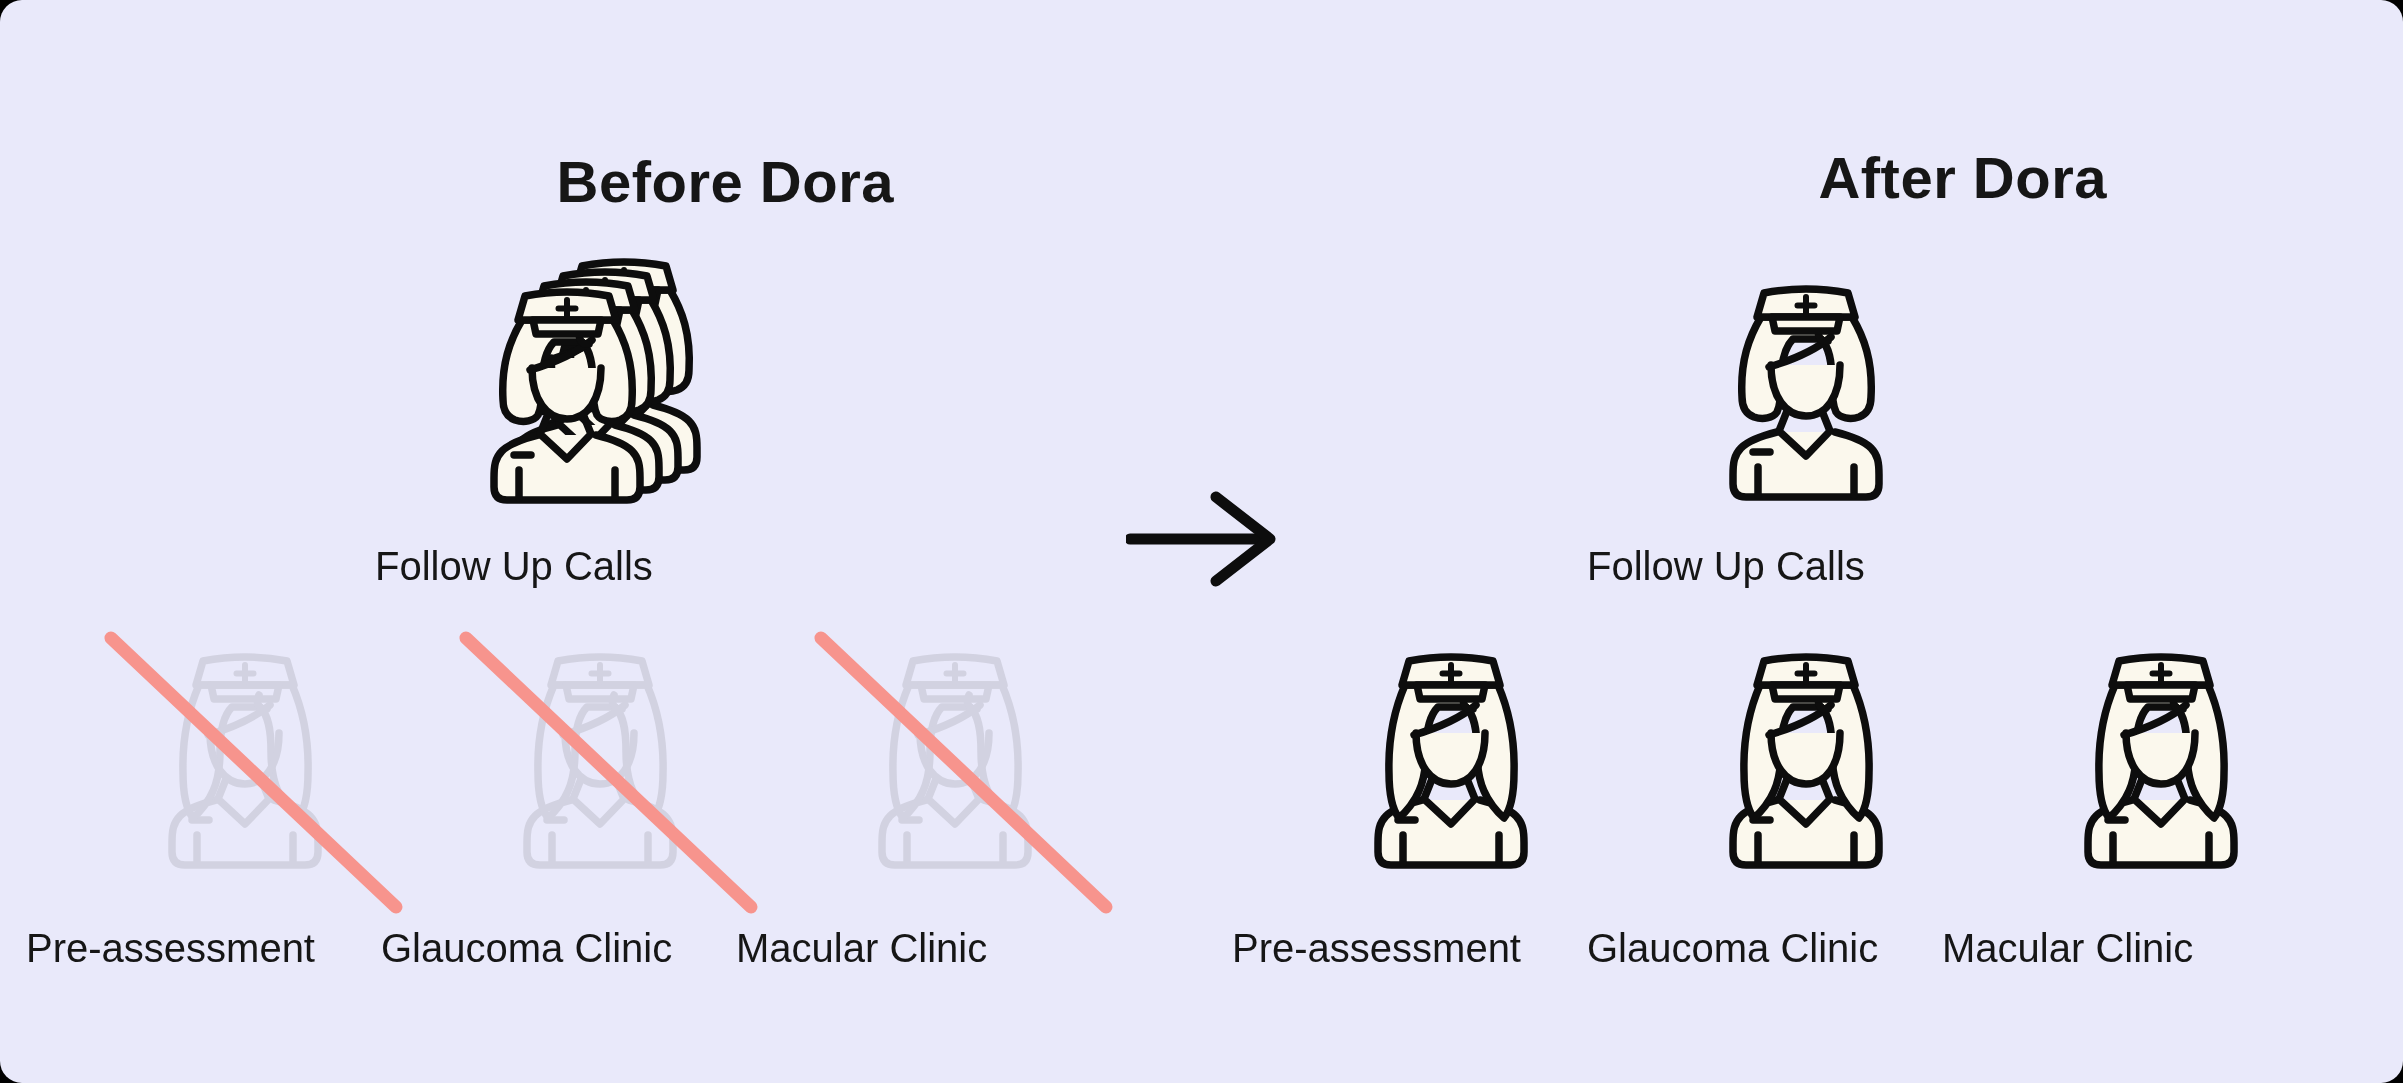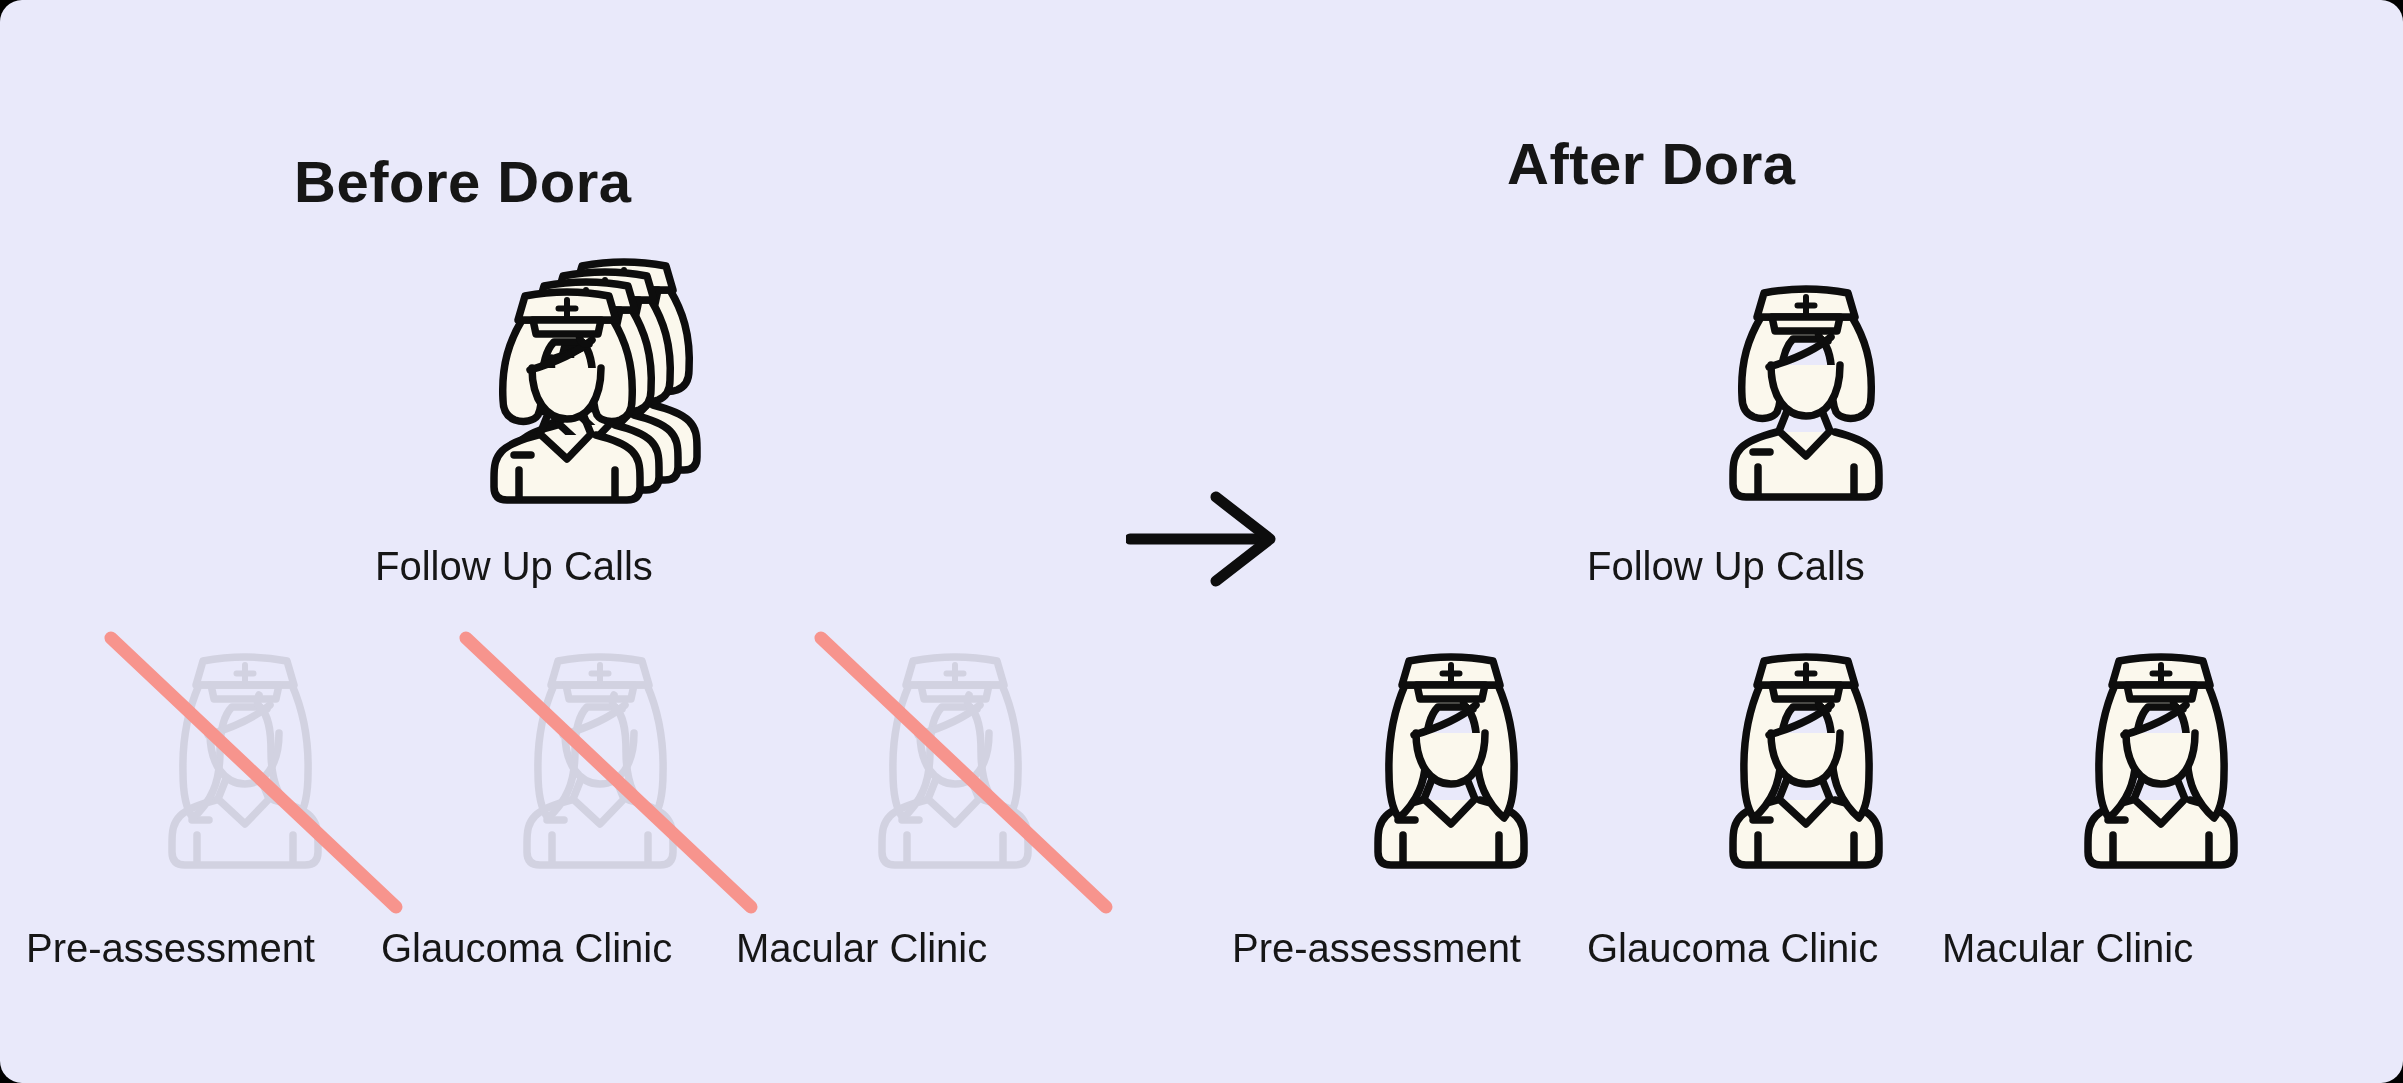--- a/index.html
+++ b/index.html
@@ -17,21 +17,21 @@
     width:2403px;height:1083px;
     background:var(--card-background);
     border-radius:22px;
     overflow:hidden;
     font-family:"Liberation Sans", sans-serif;
     color:var(--text);
   }
   .panel-title{
     position:absolute;
     width:600px;
-    text-align:left;
+    text-align:right;
     font-size:58px;
     font-weight:700;
     line-height:1;
     letter-spacing:0.5px;
     color:var(--text);
   }
   .cell-label{
     position:absolute;
     width:440px;
     font-size:40px;
@@ -136,21 +136,21 @@
       </svg>
     <div class="cell-label" style="left:736px;top:928px;">Macular Clinic</div>
   </section>
 
   <svg class="arrow" style="left:1126px;top:491px;" width="150" height="96" viewBox="0 0 150 96">
     <path class="stroke" d="M4 48 L136 48"></path>
     <path class="stroke" d="M90 6 L144 48 L90 90"></path>
   </svg>
 
   <section>
-    <h1 class="panel-title" style="left:1507px;top:96px;">After Dora</h1>
+    <h1 class="panel-title" style="left:1507px;top:110px;">After Dora</h1>
 
     <svg class="nurse solid" style="left:1727px;top:285px;" width="160" height="220" viewBox="0 0 160 220">
         <use href="#nurse-a"></use>
       </svg>
     <div class="cell-label" style="left:1587px;top:546px;">Follow Up Calls</div>
 
     <svg class="nurse solid" style="left:1372px;top:653px;" width="160" height="220" viewBox="0 0 160 220">
         <use href="#nurse-b"></use>
       </svg>
     <div class="cell-label" style="left:1232px;top:928px;">Pre-assessment</div>

